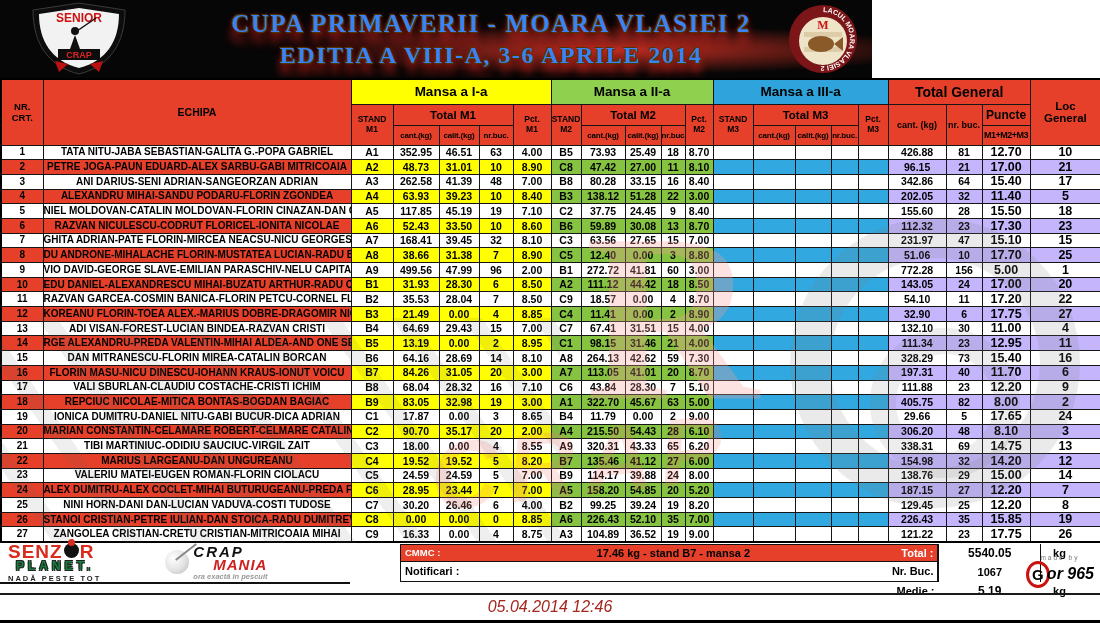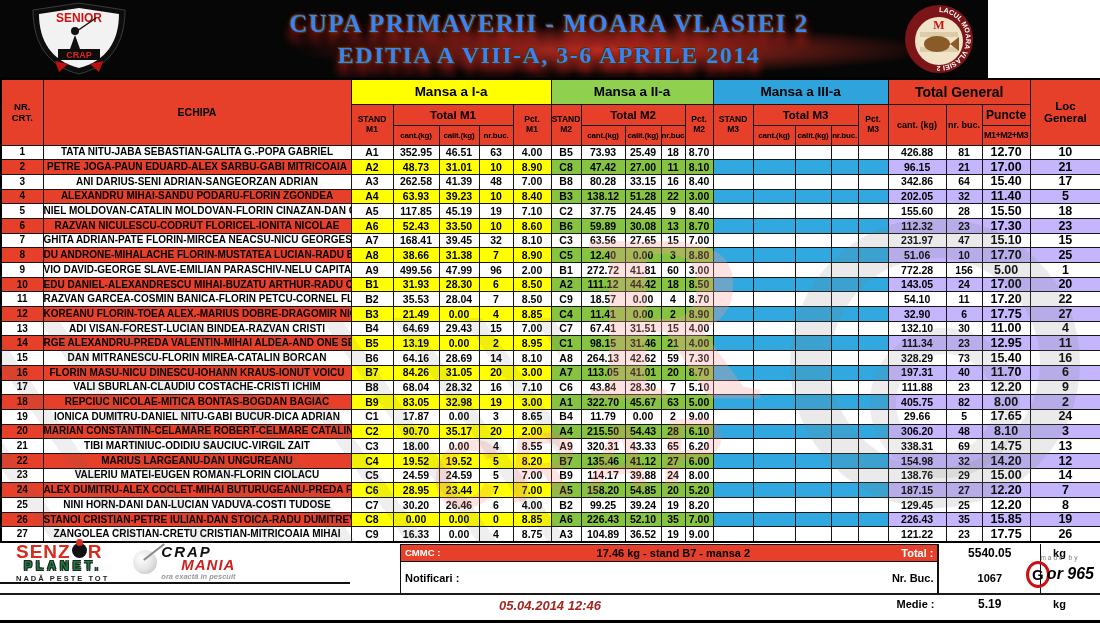--- a/index.html
+++ b/index.html
@@ -1,20 +1,20 @@
 <!DOCTYPE html>
 <html><head>
 <meta charset="utf-8">
 <style>
   * { box-sizing: border-box; margin: 0; padding: 0; }
   body { font-family: "Liberation Sans", sans-serif; background: #fff; }
   .page { width: 1100px; height: 642px; position: relative; background: #fff; overflow: hidden; }
 
   
-  .banner { position: relative; width: 988px; height: 78px; background: #060606; overflow: hidden; }
+  .banner { position: relative; width: 872px; height: 78px; background: #060606; overflow: hidden; }
   .banner-glow { position: absolute; left: 300px; top: 26px; width: 630px; height: 48px;
     background: radial-gradient(ellipse at center, rgba(255,60,45,.75), rgba(255,60,45,0) 72%); }
   .banner-titles { position: absolute; left: 150px; right: 40px; top: 0; height: 78px;
     display: flex; flex-direction: column; align-items: center; justify-content: center; }
   .title1, .title2 { font-family: "Liberation Serif", serif; font-weight: 700; color: #3b82f6;
     letter-spacing: 1.5px; white-space: nowrap; line-height: 1.25;
     text-shadow: 1px 1px 0 #4a3a00, -1px -1px 0 #4a3a00, 0 0 4px #a31500, 0 10px 10px rgba(235,40,30,.85); }
   .title1 { font-size: 25px; }
   .title2 { font-size: 24px; }
   .shield { position: absolute; left: 26px; top: 2px; }
@@ -66,21 +66,21 @@
   .wm-ring1 { position: absolute; left: 790px; top: 140px; width: 290px; height: 290px;
     border: 40px solid rgba(125,125,125,0.16); border-radius: 50%; }
   .wm-ring2 { position: absolute; left: 870px; top: 250px; width: 150px; height: 150px;
     border: 26px solid rgba(125,125,125,0.14); border-radius: 50%; }
   .wm-stripes { position: absolute; left: 0; top: 240px; width: 560px; height: 250px;
     background: repeating-linear-gradient(55deg, rgba(95,95,95,0.10) 0 16px, transparent 16px 58px); }
 
   
   .footer { position: relative; width: 1100px; height: 80px; background: #fff; }
   .f-left { position: absolute; left: 0; top: 0; width: 350px; height: 41px;
-    border-bottom: 2px solid #111; display: flex; align-items: center; gap: 24px; padding-left: 16px; }
+    border-bottom: 2px solid #111; display: flex; align-items: center; gap: 64px; padding-left: 8px; }
   .senzor-line1 { color: #d92b1e; font-weight: 900; font-size: 19px; letter-spacing: 1px; line-height: 1; }
   .senzor-ball { display: inline-block; width: 15px; height: 15px; background: #111; border-radius: 50%;
     position: relative; margin: 0 1px; }
   .senzor-dot { position: absolute; top: -4px; left: 4px; width: 7px; height: 7px; background: #d92b1e; border-radius: 50%; }
   .senzor-planet { color: #15803d; font-weight: 700; font-size: 12px; letter-spacing: 4px; margin-top: -2px;
     padding-left: 8px; text-shadow: 1px 1px 0 #222, -1px -1px 0 #222, 1px -1px 0 #222, -1px 1px 0 #222; }
   .senzor-tag { font-size: 7.5px; font-weight: bold; color: #222; letter-spacing: 2px; text-align: center; margin-top: 1px; }
   .crapmania { display: flex; align-items: center; gap: 4px; }
   .cm-ball { width: 24px; height: 24px; border-radius: 50%; position: relative;
     background: radial-gradient(circle at 35% 35%, #fff, #e2e2e2 55%, #b5b5b5); }
@@ -91,38 +91,38 @@
     line-height: 1; margin-top: -2px; margin-left: 20px; }
   .cm-tag { font-size: 7.5px; color: #999; font-style: italic; font-weight: bold; margin-top: 0; }
 
   .f-rows { position: absolute; left: 352px; top: 1px; width: 748px; }
   .f-row { display: flex; align-items: stretch; padding-left: 48px; }
   .cmmc-bar { width: 551px; height: 18px; background: #e6402a; border: 1px solid #111;
     display: flex; align-items: center; justify-content: space-between; padding: 0 4px; }
   .cmmc-label { color: #fff; font-weight: bold; font-size: 9.5px; }
   .cmmc-value { color: #000; font-weight: bold; font-size: 11px; flex: 1; text-align: center; padding-left: 5px; }
   .total-label { color: #fff; font-weight: bold; font-size: 11px; }
-  .notif-bar { width: 551px; height: 33px; background: #fff; border: 1px solid #111; border-top: none;
+  .notif-bar { width: 551px; height: 20px; background: #fff; border: 1px solid #111; border-top: none;
     display: flex; align-items: center; justify-content: space-between; padding: 0 4px; }
   .notif-label, .nrbuc-label { color: #000; font-weight: bold; font-size: 11px; }
   .medie-row { width: 551px; height: 18px; display: flex; align-items: center; justify-content: flex-end; padding-right: 4px; }
   .medie-label { font-weight: bold; font-size: 11px; }
   .val-cell { width: 105px; display: flex; align-items: center; justify-content: center;
     font-weight: bold; font-size: 12px; }
   .val-box { border-left: 1px solid #111; border-right: 1px solid #111; }
   .unit-cell { width: 60px; display: flex; align-items: center; padding-left: 12px; font-weight: bold; font-size: 11px; }
   .gor { position: absolute; right: 6px; top: 11px; }
   .made-by { font-size: 6.5px; color: #777; letter-spacing: 2px; text-align: center; }
   .gor-main { display: flex; align-items: center; }
   .gor-g { display: inline-flex; width: 24px; height: 27px; border: 3px solid #cc1111; border-radius: 50%;
     align-items: center; justify-content: center; font-weight: 900; font-size: 15px; color: #000; }
   .gor-rest { font-weight: 900; font-style: italic; font-size: 16px; color: #000; margin-left: -3px; }
   .hline { position: absolute; left: 0; right: 0; top: 50px; height: 2px; background: #1a1a1a; }
   .date-row { position: absolute; left: 0; right: 0; top: 55px; text-align: center;
-    color: #a3271e; font-weight: bold; font-style: italic; font-size: 13px; }
+    color: #a3271e; font-weight: normal; font-style: italic; font-size: 16px; }
   .bottom-line { position: absolute; left: 0; right: 0; bottom: 0; height: 3px; background: #000; }
 </style>
 </head>
 <body>
 
 <div class="page">
 
   <div class="banner">
     <div class="banner-glow"></div>
     <div class="shield">

